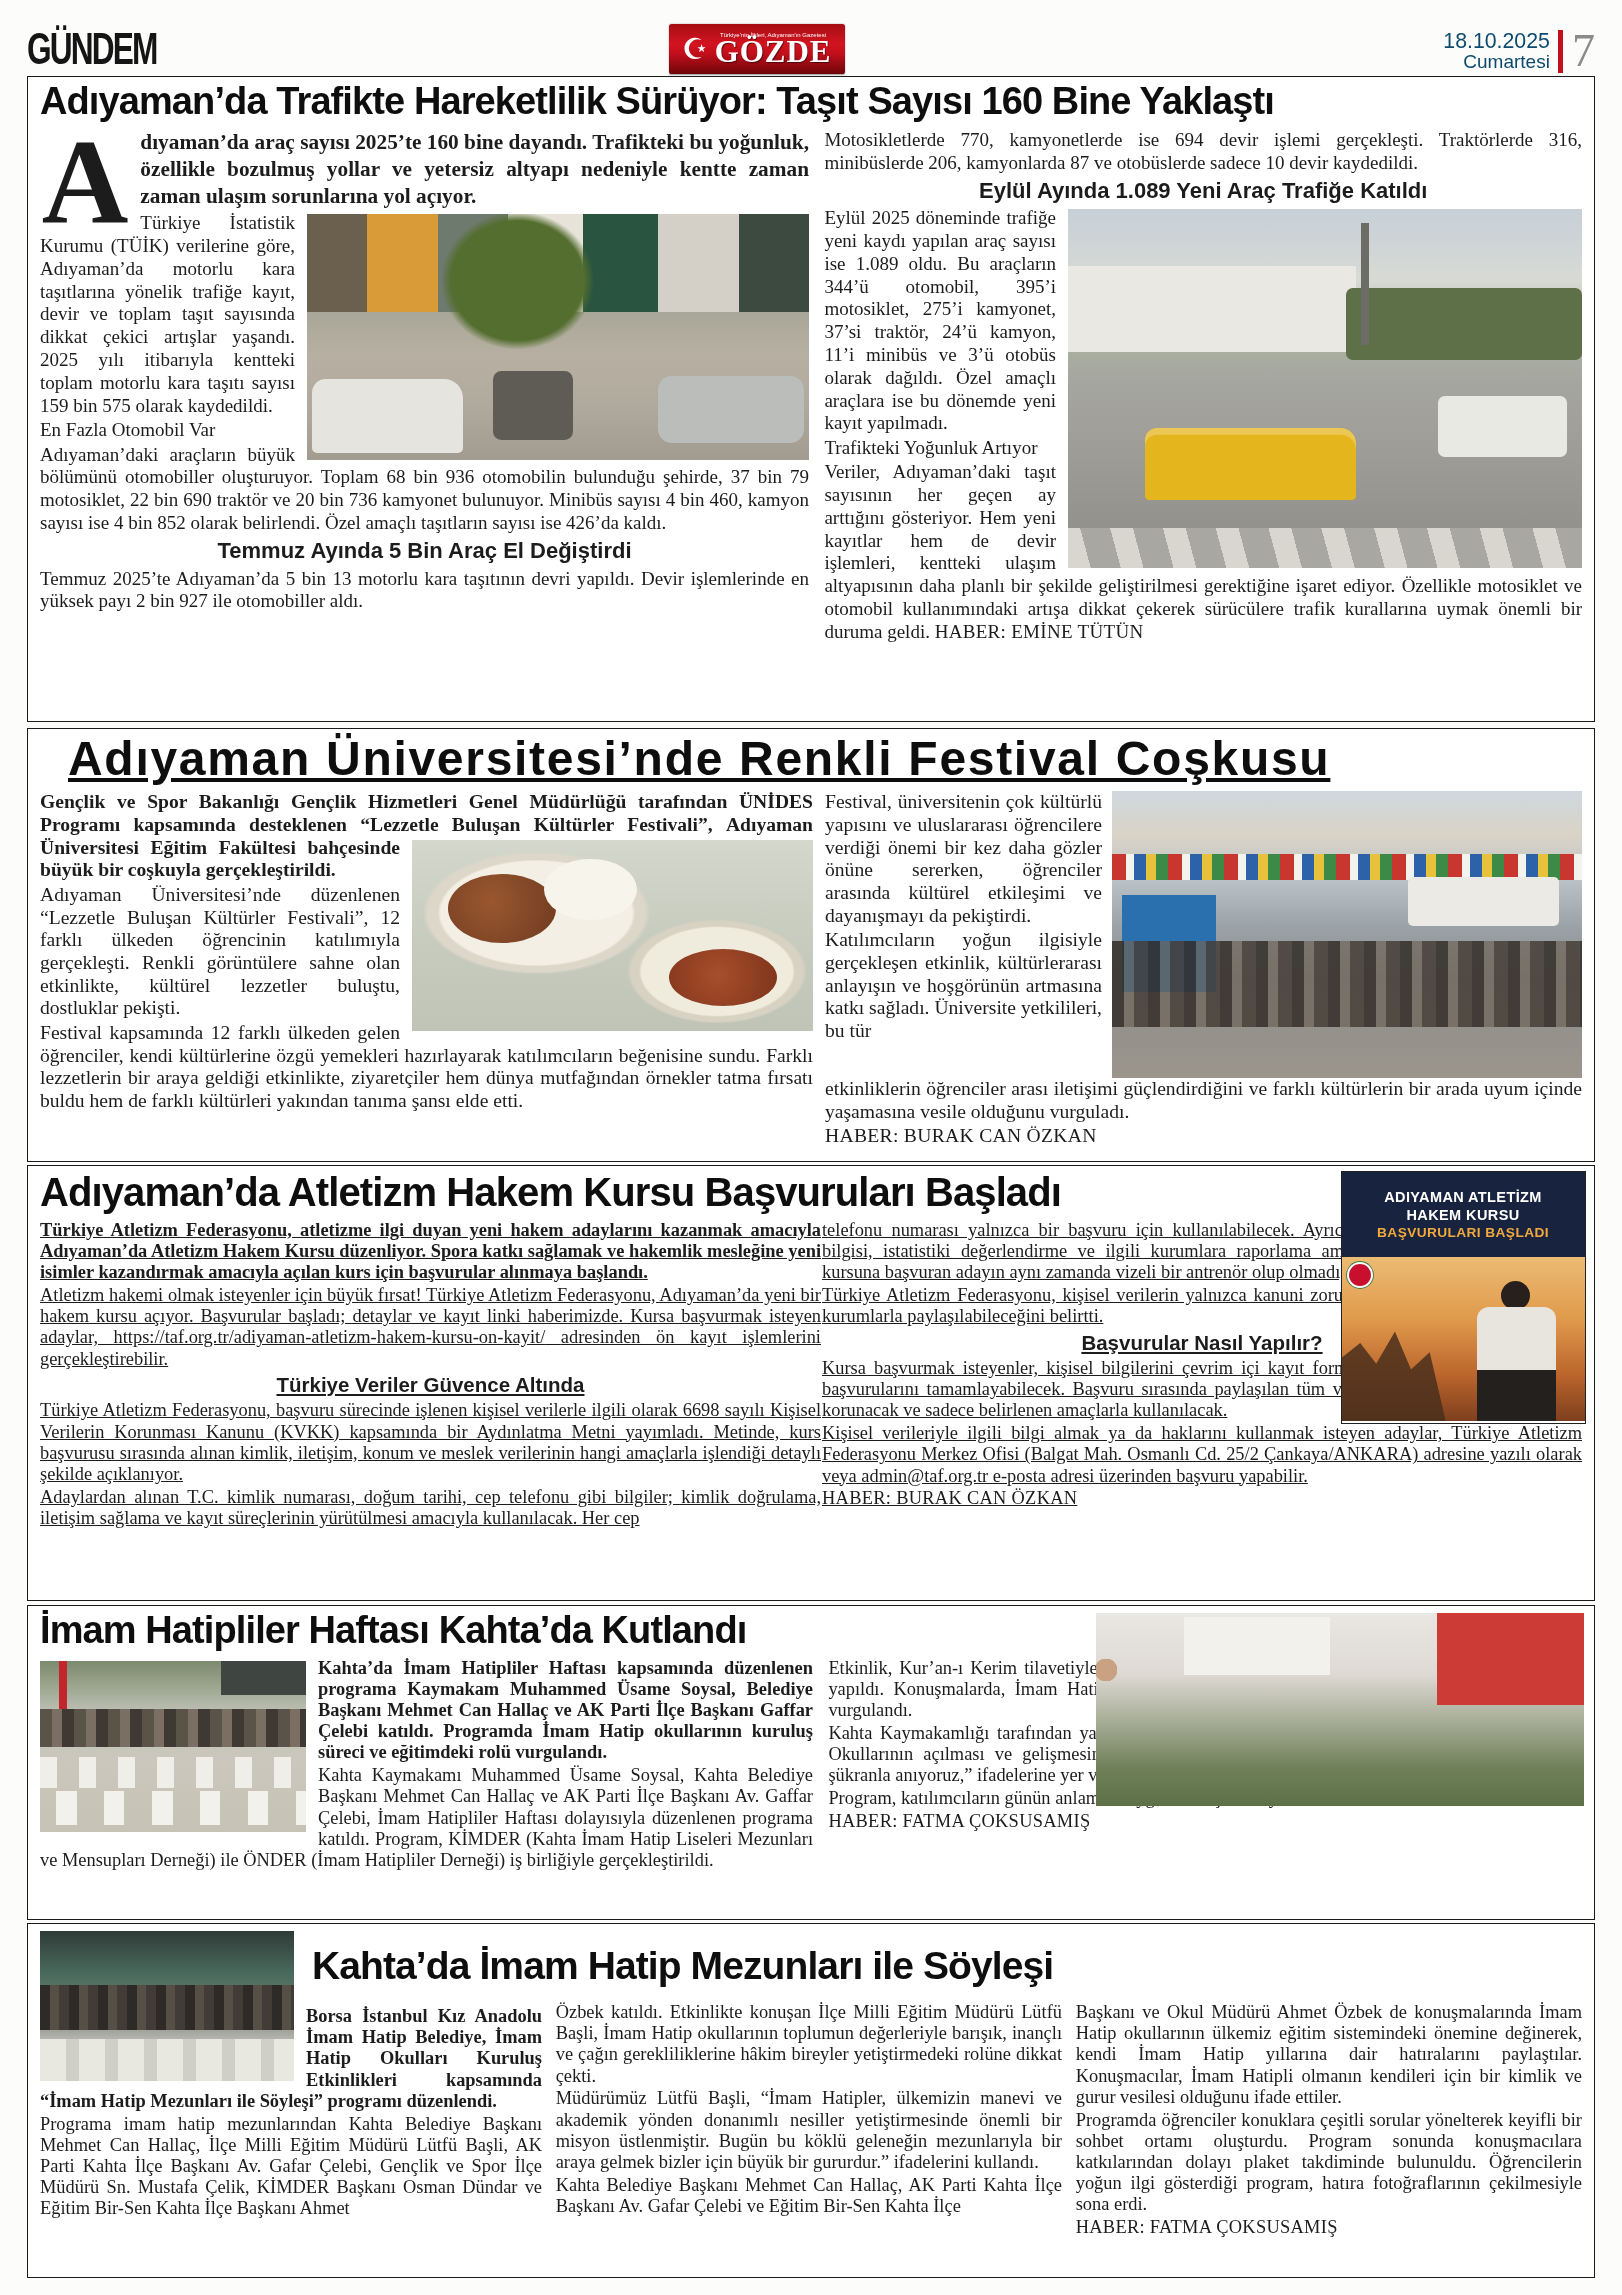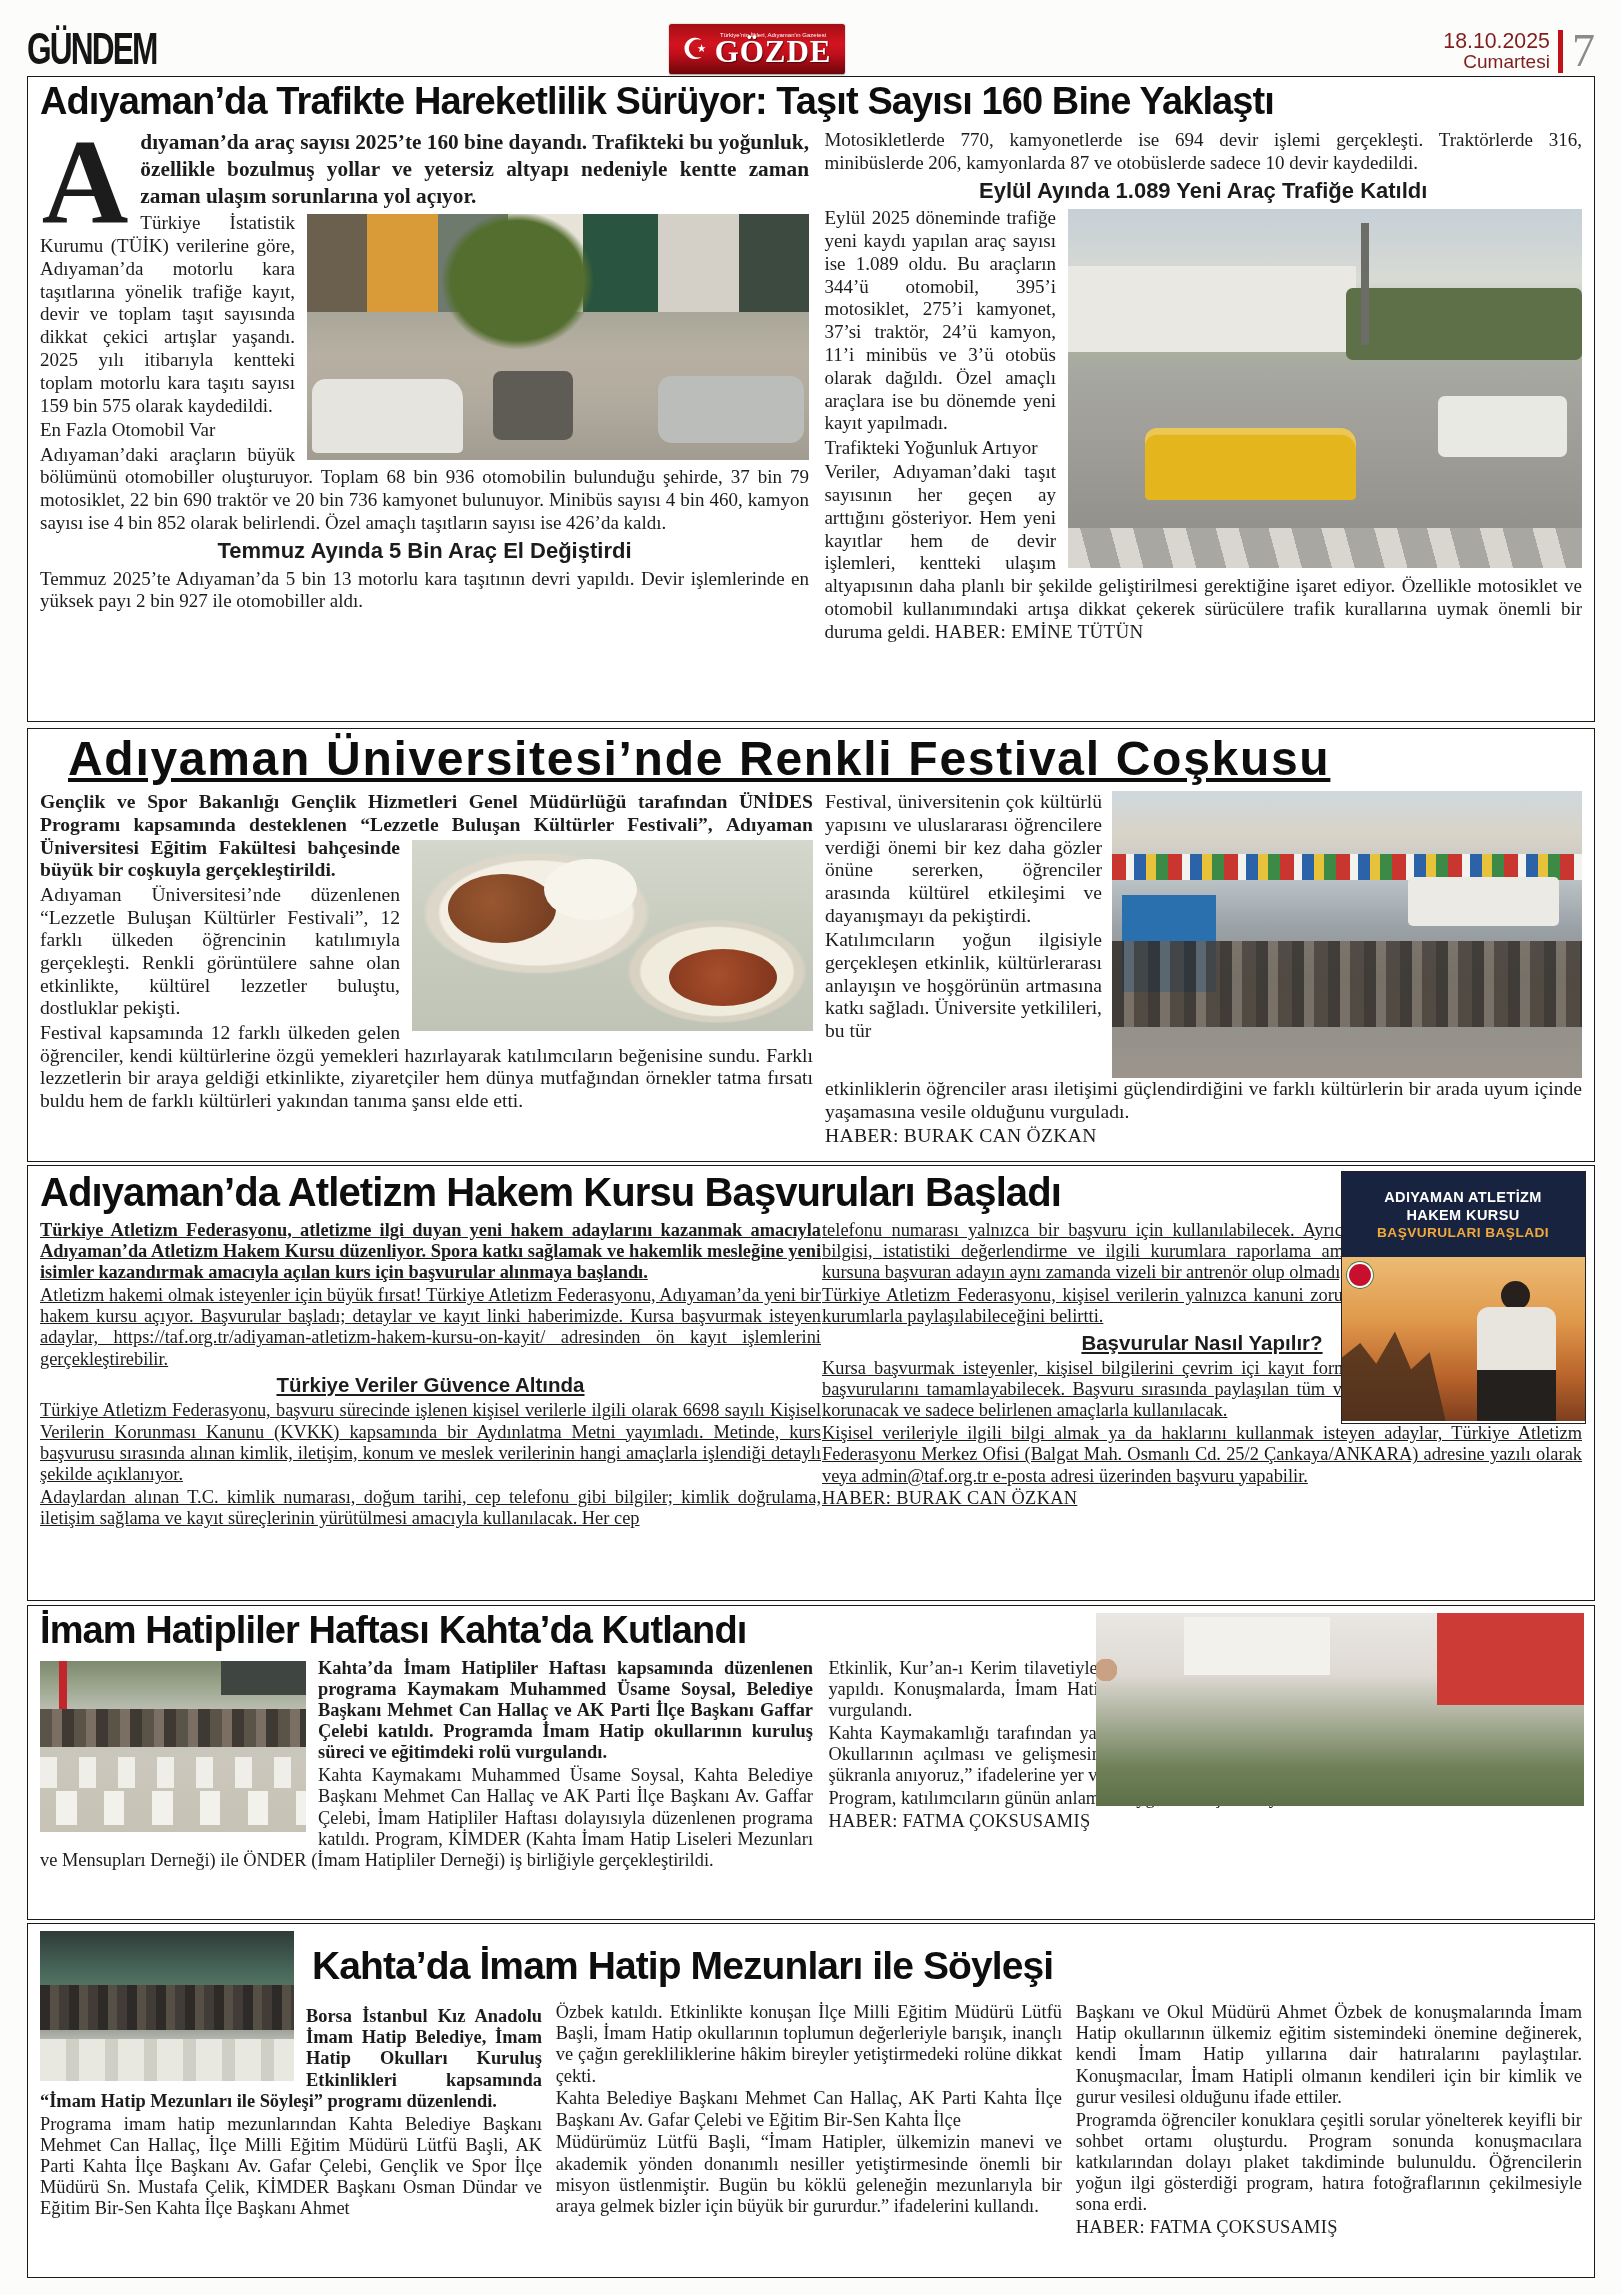--- a/index.html
+++ b/index.html
@@ -14,21 +14,21 @@
             color:#151515;white-space:nowrap;}
   .logo{width:176px;height:50px;background:linear-gradient(180deg,#a50d13 0%,#d31420 40%,#c00f1b 60%,#6e0509 100%);
         border-radius:2.6px;display:flex;align-items:center;justify-content:center;gap:6.8px;
         box-shadow:0 0.9px 1.7px rgba(0,0,0,.4);margin-left:-137px;}
   .crescent{color:#fff;font-size:29px;line-height:1;font-family:"DejaVu Sans",sans-serif;}
   .logo-texts{display:flex;flex-direction:column;align-items:center;}
   .tagline{color:#fff;font-size:6px;font-family:"Liberation Sans",sans-serif;white-space:nowrap;}
   .brand{color:#fff;font-family:"Liberation Serif",serif;font-weight:bold;font-size:31px;
          letter-spacing:0.9px;line-height:.9;text-shadow:0.9px 0.9px 0.9px rgba(0,0,0,.5);}
   .dateblock{display:flex;align-items:center;gap:8.5px;}
-  .datecol{text-align:right;color:#7f1d1d;font-family:"Liberation Sans",sans-serif;}
+  .datecol{text-align:right;color:#0c4a6e;font-family:"Liberation Sans",sans-serif;}
   .date{font-size:21.3px;line-height:1.05;}
   .day{font-size:19px;line-height:1.05;}
   .redbar{width:5.1px;height:43px;background:#c3111c;}
   .pagenum{font-size:46px;color:#8a8a8a;font-family:"Liberation Serif",serif;line-height:1;}
 
   
   .art{position:absolute;left:27px;width:1568px;border:1.7px solid #1b1b1b;background:#fff;
        padding:5.1px 12px;box-sizing:border-box;overflow:hidden;}
   .art1{top:76px;height:646px;}
   .art2{top:728px;height:434px;}
@@ -362,22 +362,22 @@
       <div class="a5-a body">
         <div class="ph ph-indoor">
           <div class="in-crowd"></div>
           <div class="in-tables"></div>
         </div>
         <p class="lead just lead5"><span>Borsa İstanbul Kız Anadolu İmam Hatip Belediye,</span> <span>İmam Hatip Okulları Kuruluş Etkinlikleri kapsamında “İmam Hatip Mezunları ile Söyleşi” programı düzenlendi.</span></p>
         <p class="just">Programa imam hatip mezunlarından Kahta Belediye Başkanı Mehmet Can Hallaç, İlçe Milli Eğitim Müdürü Lütfü Başli, AK Parti Kahta İlçe Başkanı Av. Gafar Çelebi, Gençlik ve Spor İlçe Müdürü Sn. Mustafa Çelik, KİMDER Başkanı Osman Dündar ve Eğitim Bir-Sen Kahta İlçe Başkanı Ahmet</p>
       </div>
       <div class="a5-b body">
         <p class="just">Özbek katıldı. Etkinlikte konuşan İlçe Milli Eğitim Müdürü Lütfü Başli, İmam Hatip okullarının toplumun değerleriyle barışık, inançlı ve çağın gerekliliklerine hâkim bireyler yetiştirmedeki rolüne dikkat çekti.</p>
+        <p class="just">Müdürümüz Lütfü Başli, “İmam Hatipler, ülkemizin manevi ve akademik yönden donanımlı nesiller yetiştirmesinde önemli bir misyon üstlenmiştir. Bugün bu köklü geleneğin mezunlarıyla bir araya gelmek bizler için büyük bir gururdur.” ifadelerini kullandı.</p>
         <p class="just">Kahta Belediye Başkanı Mehmet Can Hallaç, AK Parti Kahta İlçe Başkanı Av. Gafar Çelebi ve Eğitim Bir-Sen Kahta İlçe</p>
-        <p class="just">Müdürümüz Lütfü Başli, “İmam Hatipler, ülkemizin manevi ve akademik yönden donanımlı nesiller yetiştirmesinde önemli bir misyon üstlenmiştir. Bugün bu köklü geleneğin mezunlarıyla bir araya gelmek bizler için büyük bir gururdur.” ifadelerini kullandı.</p>
       </div>
       <div class="a5-c body">
         <p class="just">Başkanı ve Okul Müdürü Ahmet Özbek de konuşmalarında İmam Hatip okullarının ülkemiz eğitim sistemindeki önemine değinerek, kendi İmam Hatip yıllarına dair hatıralarını paylaştılar. Konuşmacılar, İmam Hatipli olmanın kendileri için bir kimlik ve gurur vesilesi olduğunu ifade ettiler.</p>
         <p class="just">Programda öğrenciler konuklara çeşitli sorular yönelterek keyifli bir sohbet ortamı oluşturdu. Program sonunda konuşmacılara katkılarından dolayı plaket takdiminde bulunuldu. Öğrencilerin yoğun ilgi gösterdiği program, hatıra fotoğraflarının çekilmesiyle sona erdi.</p>
         <p class="credit">HABER: FATMA ÇOKSUSAMIŞ</p>
       </div>
     </div>
   </section>
 
 </div>

